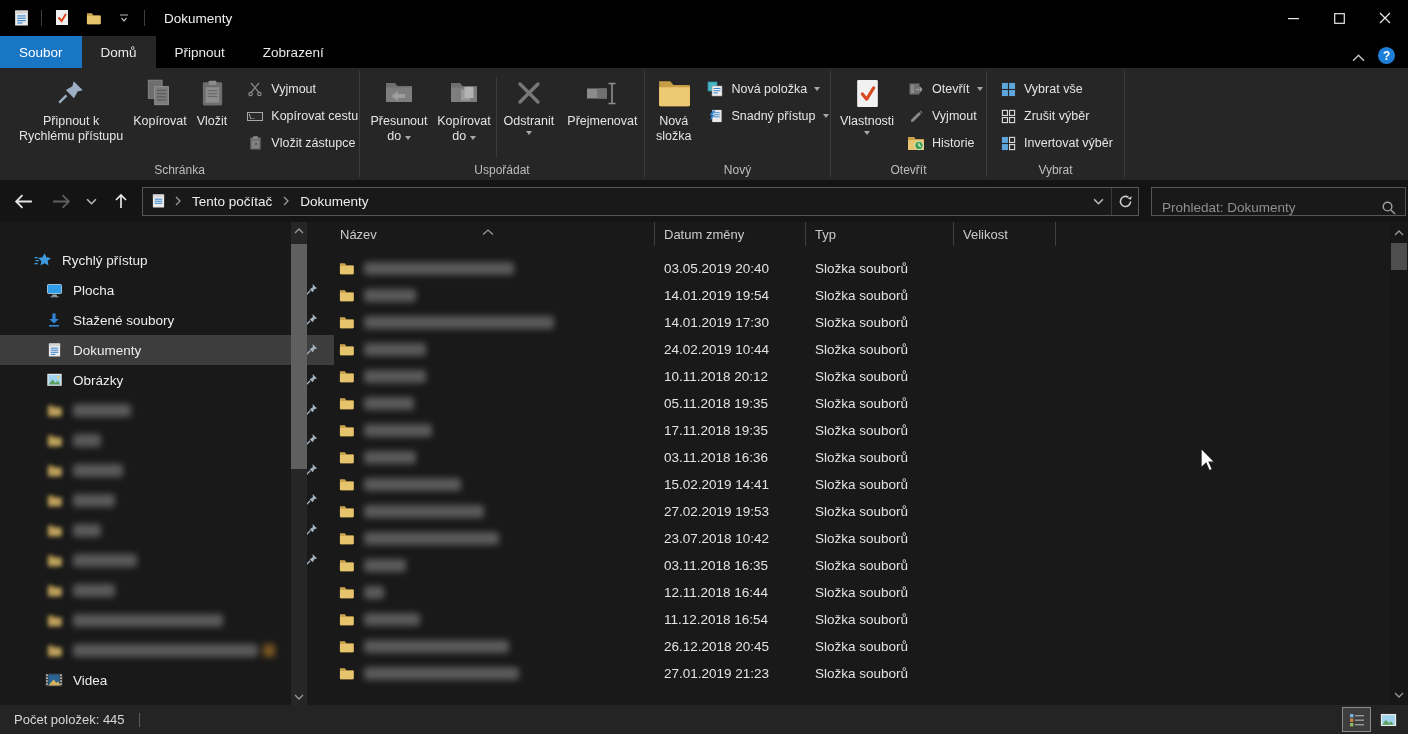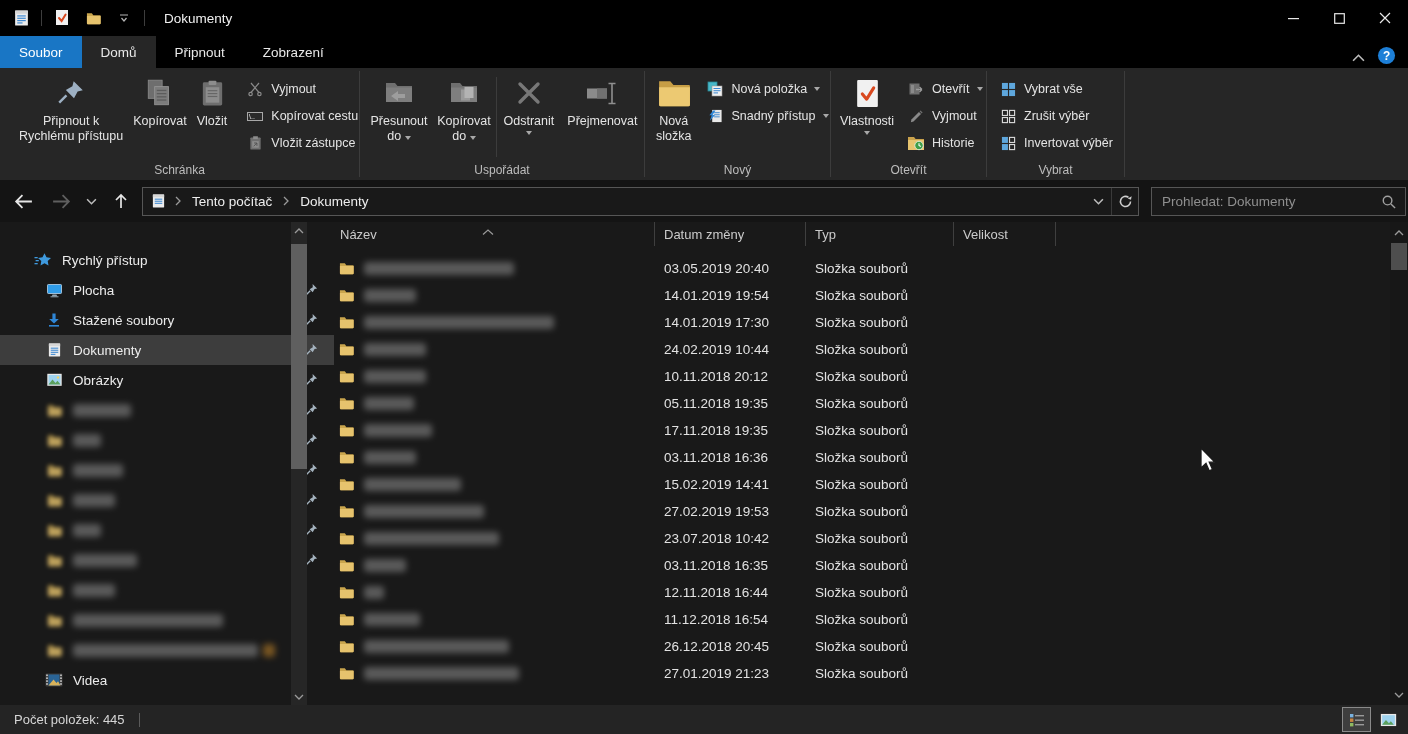--- a/index.html
+++ b/index.html
@@ -43,21 +43,21 @@
 
   
   #navrow{position:absolute;left:0;top:180px;width:100%;height:42px;background:#141414;display:flex;align-items:center;}
   .navbtn{width:30px;height:28px;display:flex;align-items:center;justify-content:center;}
   #addressbox{display:flex;align-items:center;height:27px;width:995px;margin-left:6px;background:#191919;border:1px solid #565656;}
   #addressbox .crumb-ic{padding:0 7px 0 8px;display:flex;}
   .crumb{padding:0 9px;font-size:13.5px;color:#eee;display:flex;align-items:center;height:100%;}
   .crumb-sep{display:flex;align-items:center;padding:0 2px;}
   #address-right{margin-left:auto;display:flex;align-items:center;height:100%;}
   #address-right .abtn{width:26px;height:100%;display:flex;align-items:center;justify-content:center;border-left:1px solid #3a3a3a;}
-  #searchbox{display:flex;align-items:center;height:27px;width:253px;margin-left:12px;background:#191919;border:1px solid #565656;}
+  #searchbox{display:flex;align-items:flex-end;height:27px;width:253px;margin-left:12px;background:#191919;border:1px solid #565656;}
   #searchbox input{flex:1;background:transparent;border:0;outline:0;color:#e8e8e8;font:inherit;font-size:13.5px;padding:0 6px 0 10px;}
   #searchbox input::placeholder{color:#8f8f8f;}
   #searchbox .sicn{padding:0 9px;display:flex;}
 
   
   #main{position:absolute;left:0;top:222px;width:100%;height:483px;background:#191919;display:flex;}
   
   #sidebar{position:relative;width:310px;height:100%;flex:0 0 auto;}
   #side-list{position:absolute;left:0;top:23px;width:290px;}
   .side-item{display:flex;align-items:center;height:30px;width:290px;position:relative;}

